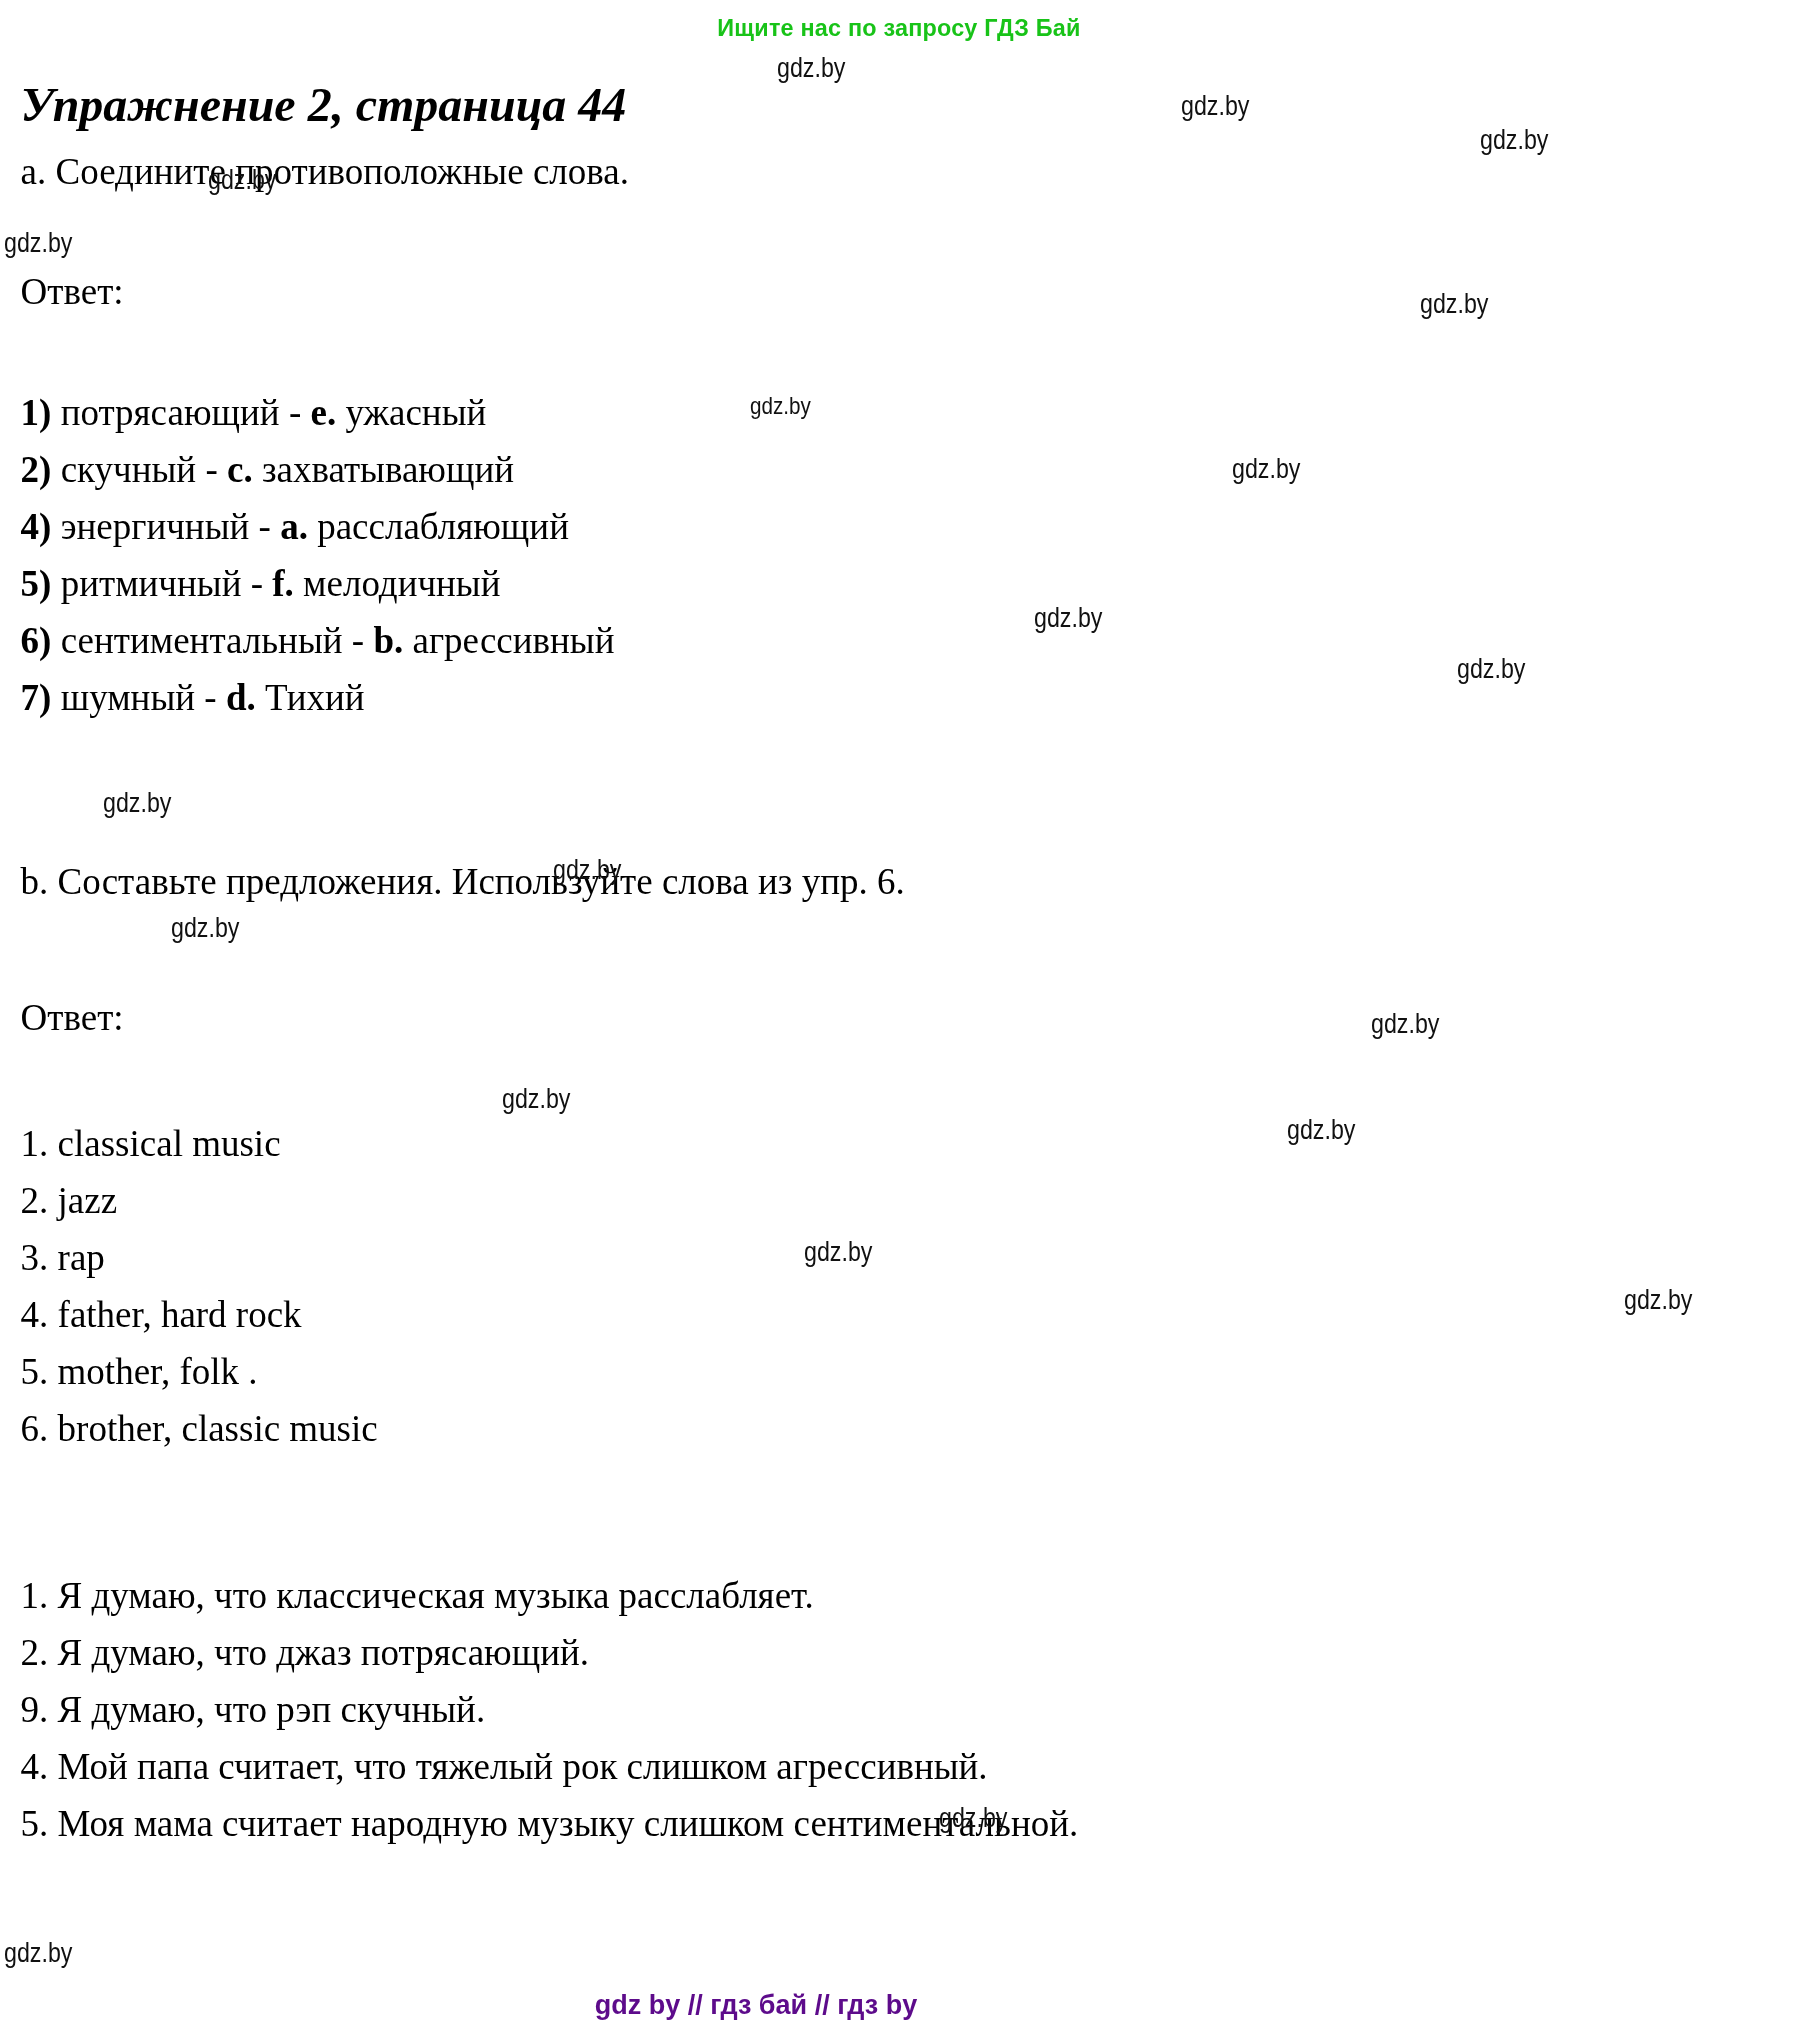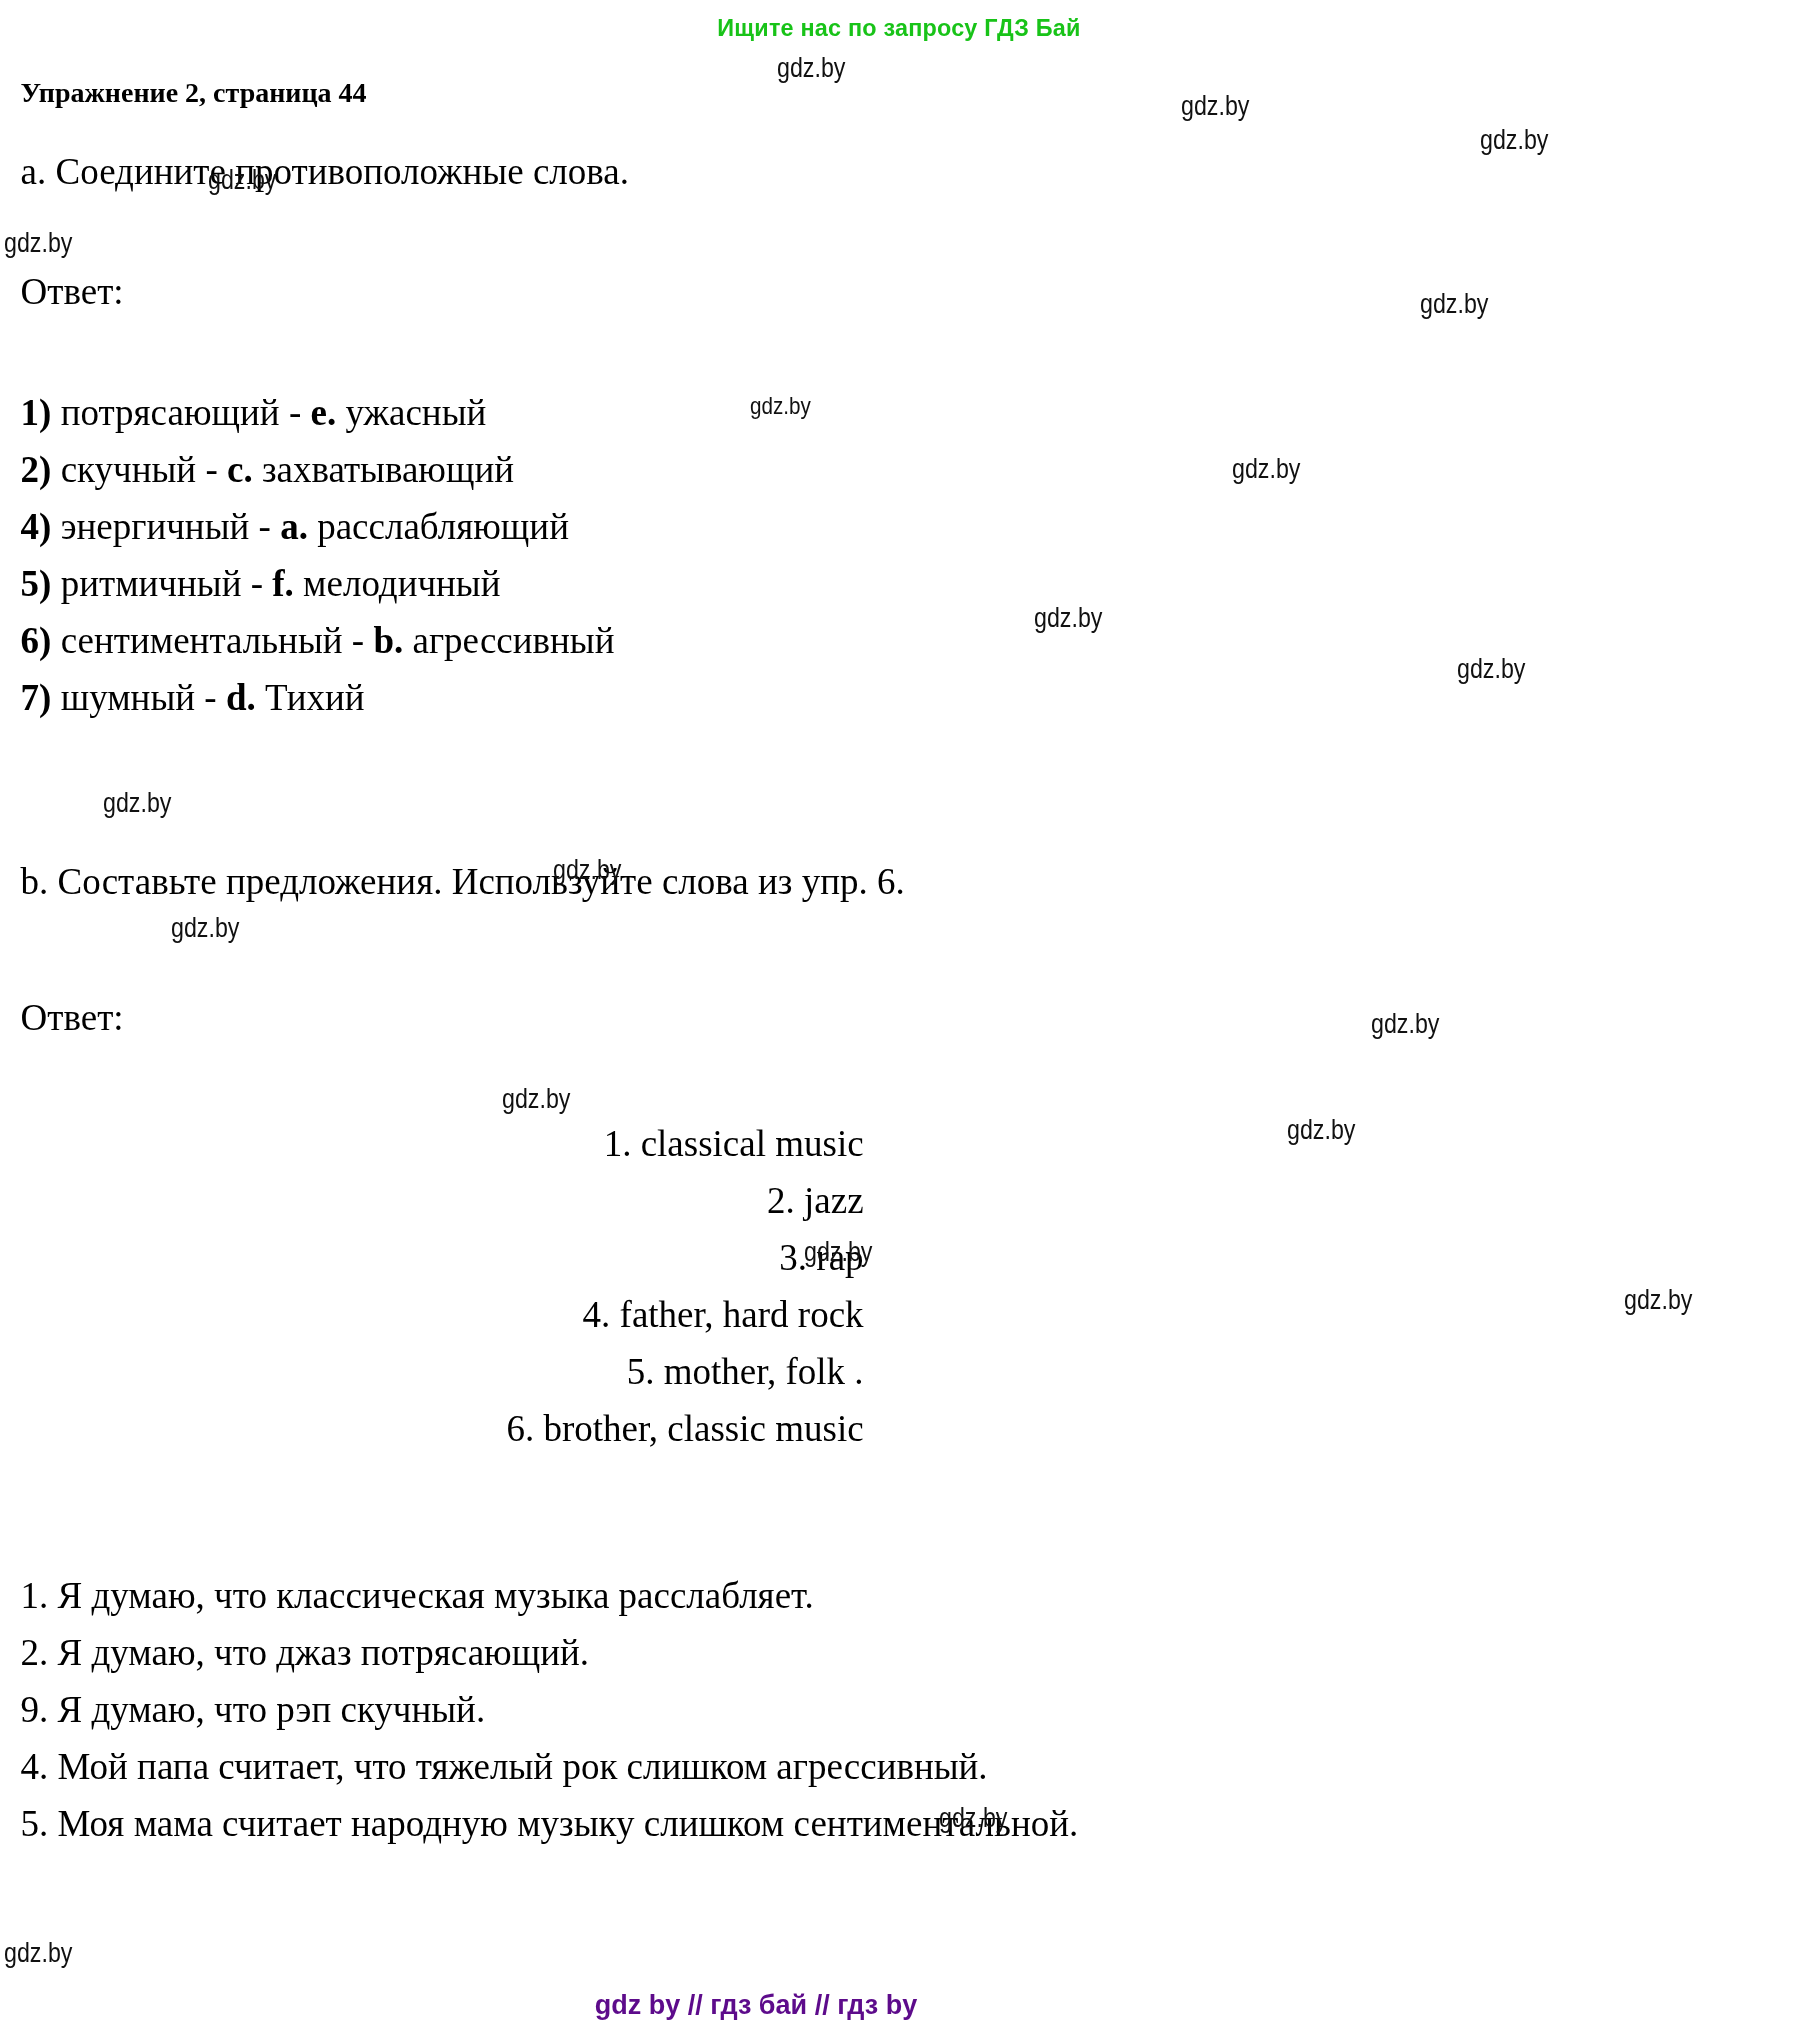--- a/index.html
+++ b/index.html
@@ -37,23 +37,24 @@
     position: absolute;
     left: 20.6px;
     top: 0;
     width: 1761px;
   }
 
   .ex-title {
     position: absolute;
     left: 0;
     top: 77px;
-    font-size: 28px;
+    font-size: 48px;
     font-weight: 700;
     white-space: nowrap;
+    font-style: italic;
   }
 
   .task-a {
     position: absolute;
     left: 0;
     top: 150px;
     font-size: 37px;
     white-space: nowrap;
   }
 
@@ -96,21 +97,20 @@
   .word-list {
     position: absolute;
     left: 0;
     top: 1115px;
     width: 843px;
   }
   .word-row {
     font-size: 37px;
     line-height: 57px;
     white-space: nowrap;
-    text-align: right;
   }
 
   .sentence-list {
     position: absolute;
     left: 0;
     top: 1567px;
     width: 1743px;
   }
   .sentence-row {
     font-size: 37px;

